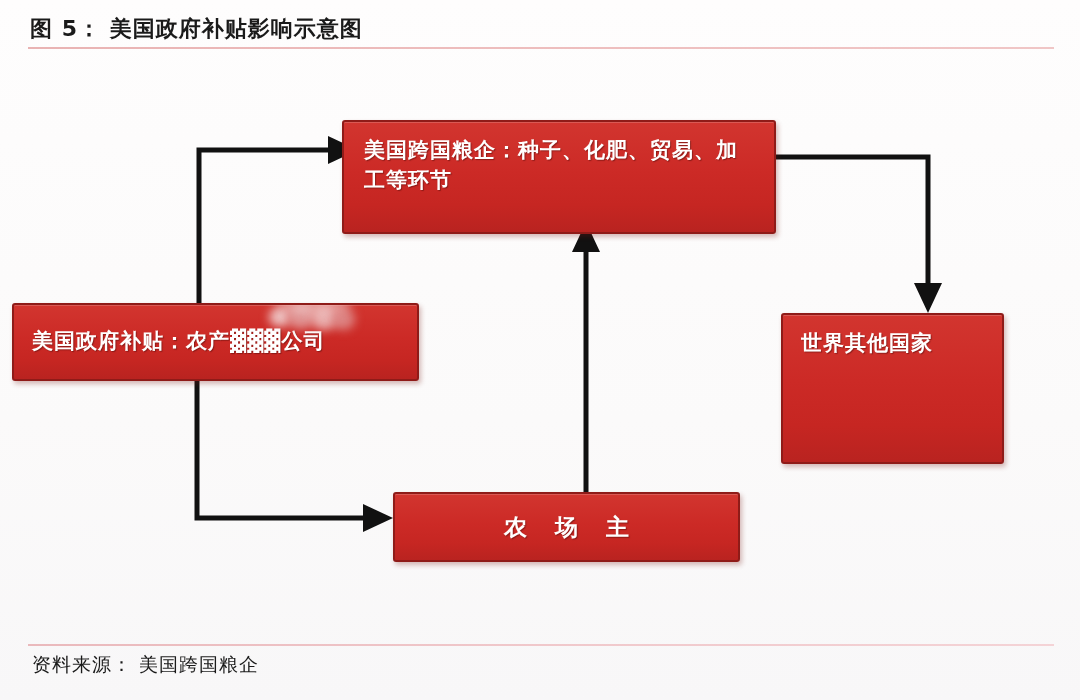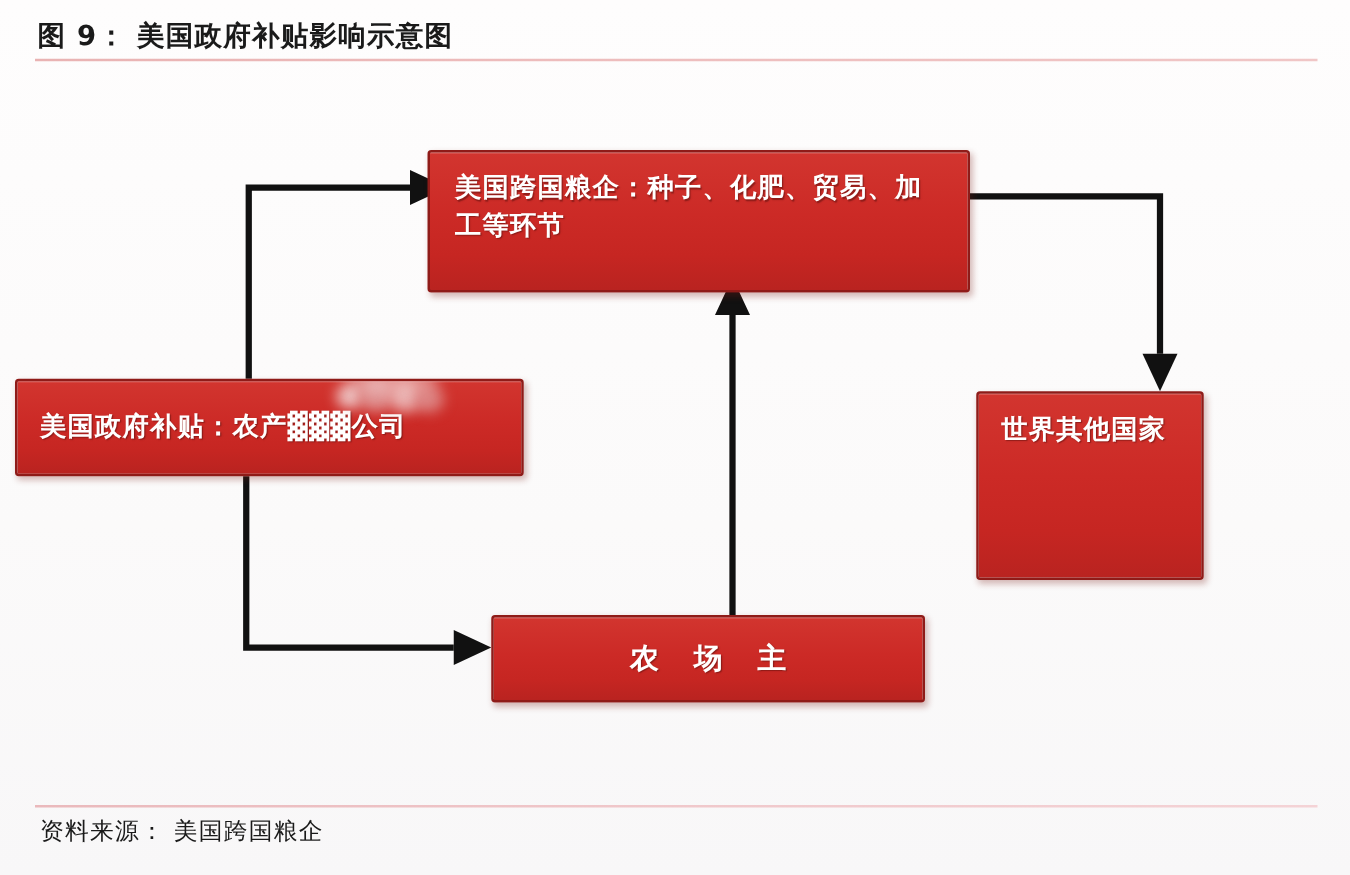--- a/index.html
+++ b/index.html
@@ -146,21 +146,21 @@
     padding: 0 16px;
     font-size: 23px;
     justify-content: center;
   }
   #node-farmer .node-text { text-align: center; letter-spacing: 10px; text-indent: 10px; }
 
   
   #node-world {
     left: 781px;
     top: 253px;
-    width: 182px;
+    width: 223px;
     height: 151px;
     padding: 14px 18px 0 18px;
     align-items: flex-start;
     font-size: 21px;
   }
 
   
   #connectors {
     position: absolute;
     left: 0;
@@ -175,21 +175,21 @@
     stroke-linecap: butt;
     stroke-linejoin: miter;
   }
   .arrowhead { fill: #111111; }
 </style>
 </head>
 <body>
 
 <div id="page">
 
-  <div class="fig-title">图 9： 美国政府补贴影响示意图</div>
+  <div class="fig-title">图 5： 美国政府补贴影响示意图</div>
   <div class="title-rule"></div>
 
   <div id="diagram">
 
     <svg id="connectors" viewBox="0 0 1080 580" preserveAspectRatio="none">
 
       <g>
         <path class="conn" d="M 199 243 L 199 90 L 328 90"></path>
         <polygon class="arrowhead" points="328,76 358,90 328,104"></polygon>
       </g>

